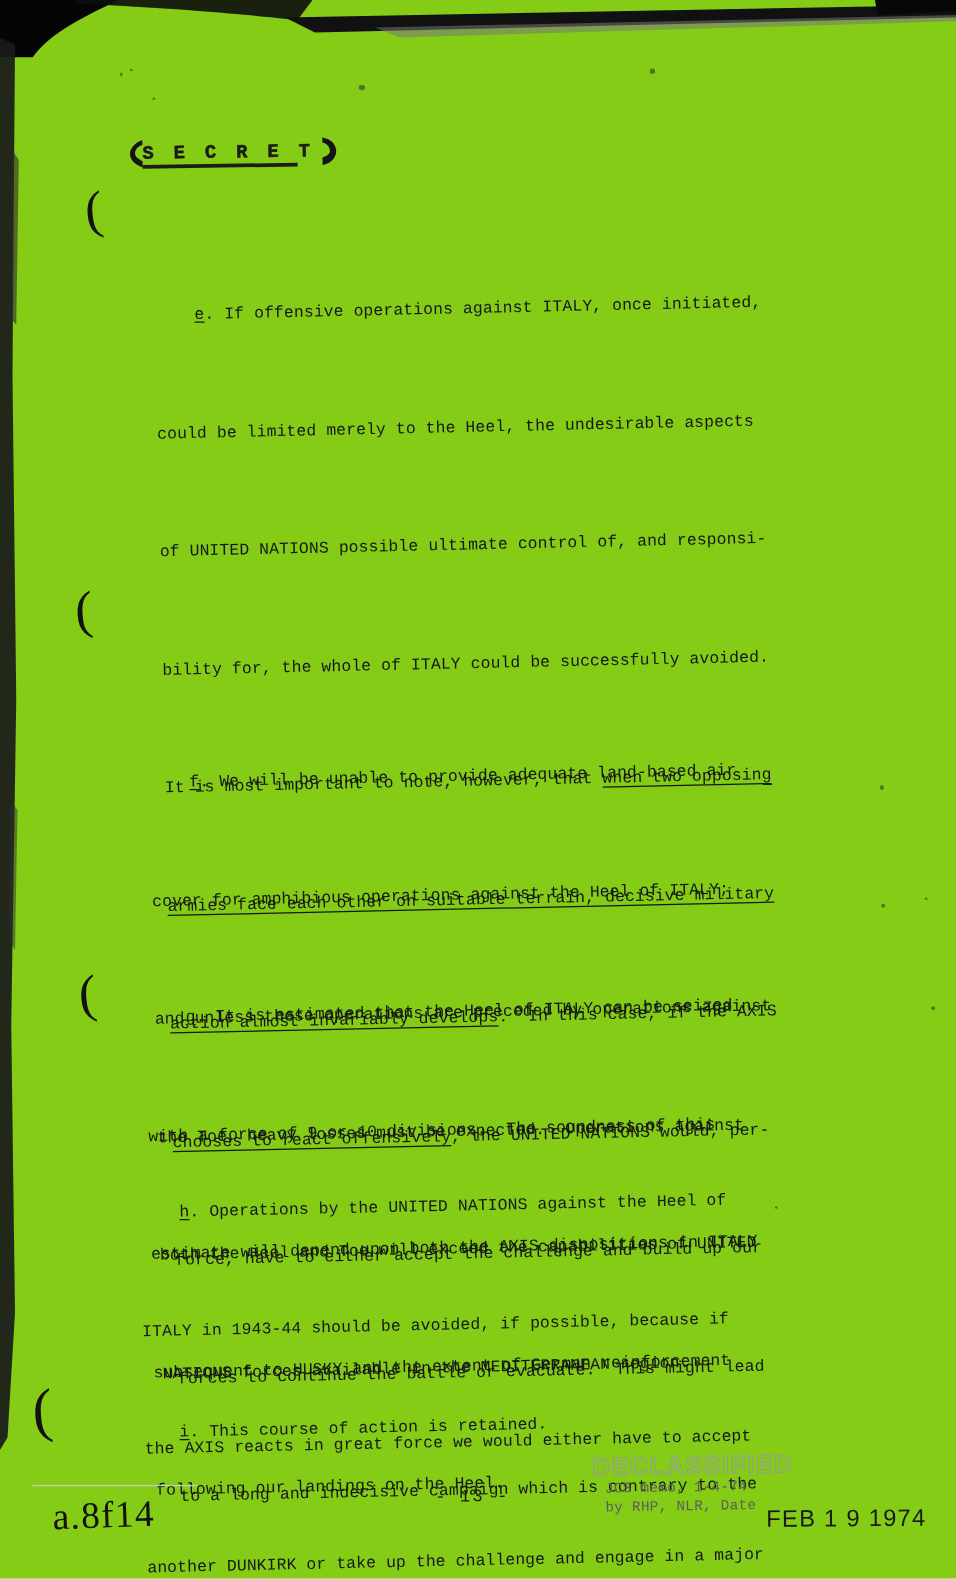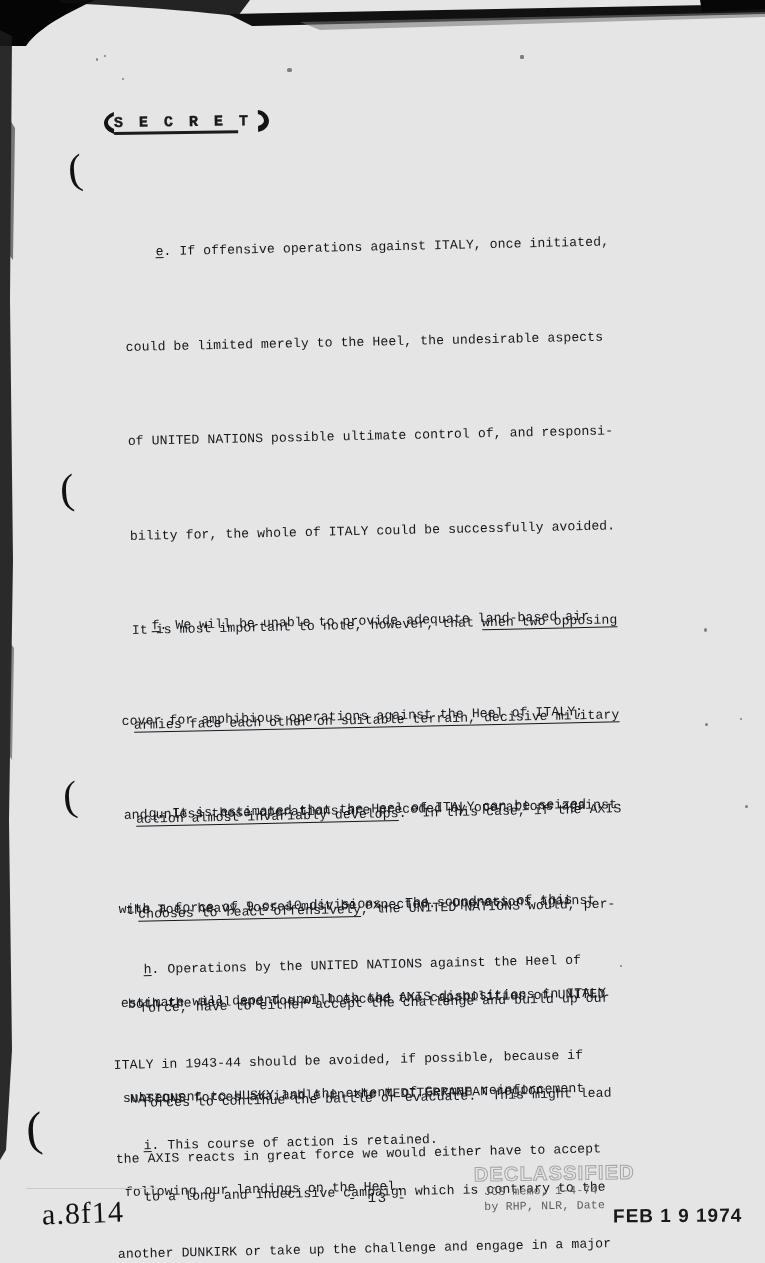--- a/index.html
+++ b/index.html
@@ -9,21 +9,21 @@
     background: #ffffff;
   }
   body {
     font-family: "Liberation Mono", "DejaVu Sans Mono", monospace;
   }
 
   #page {
     position: relative;
     width: 765px;
     height: 1263px;
-    background: #e5e5e5;
+    background: #84cc16;
     overflow: hidden;
   }
 
   
   .scan-edge-top {
     position: absolute;
     left: 0; top: 0;
     width: 765px; height: 46px;
     overflow: hidden;
     pointer-events: none;
@@ -141,21 +141,21 @@
     color: #5d5d5d;
     line-height: 15px;
     letter-spacing: .2px;
     margin-left: 10px;
   }
   .date-stamp {
     position: absolute;
     left: 613px; top: 1205px;
     font-family: "Liberation Sans", sans-serif;
     font-size: 19px;
-    font-weight: bold;
+    font-weight: normal;
     color: #1a1a1a;
     letter-spacing: 1px;
     transform: rotate(-0.4deg);
   }
 
   .hand-note {
     position: absolute;
     left: 42px; top: 1196px;
     font-family: "Liberation Serif", serif;
     font-size: 30px;

